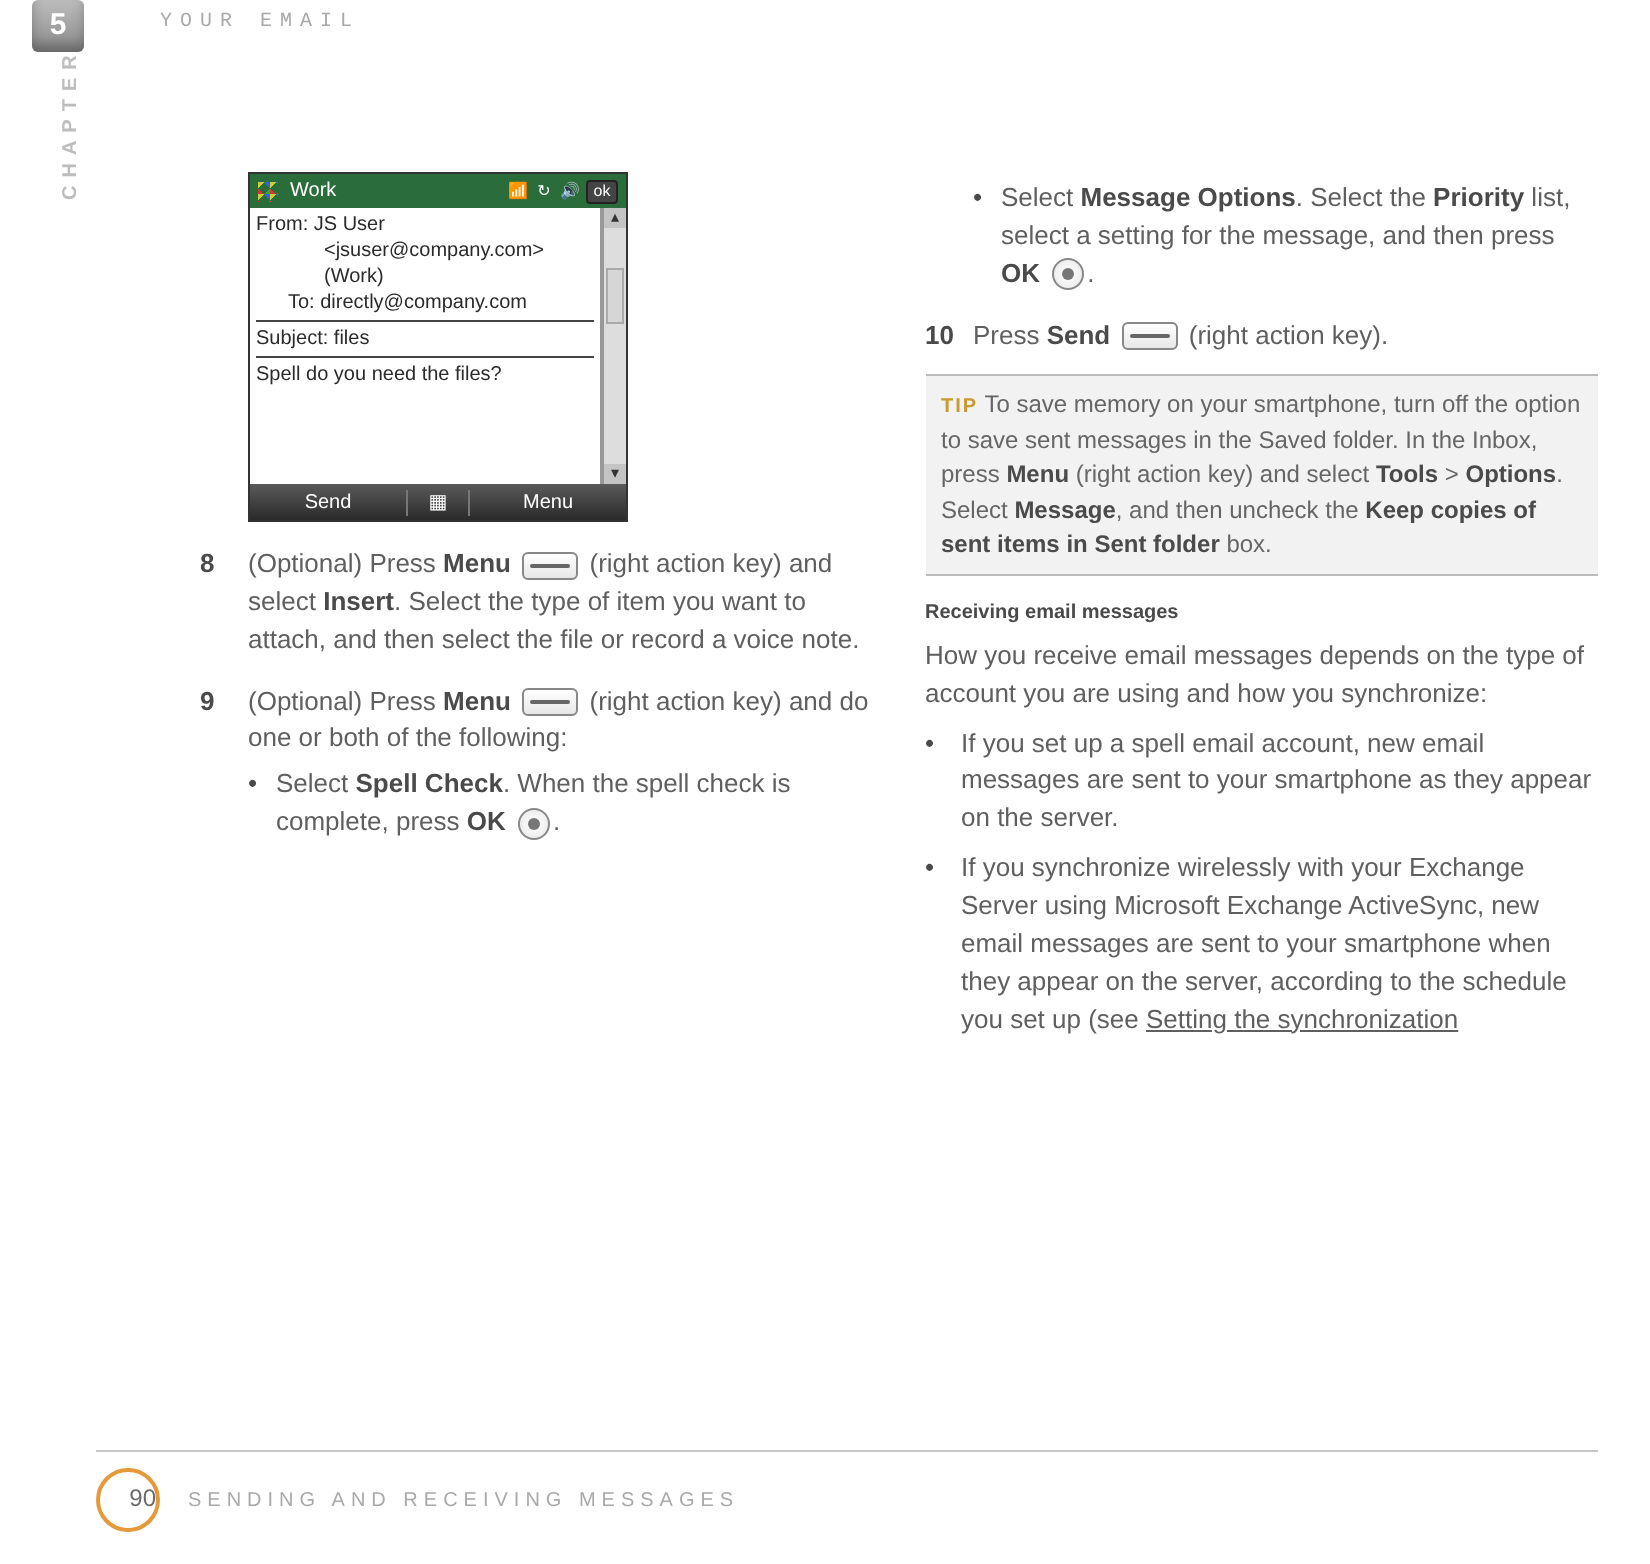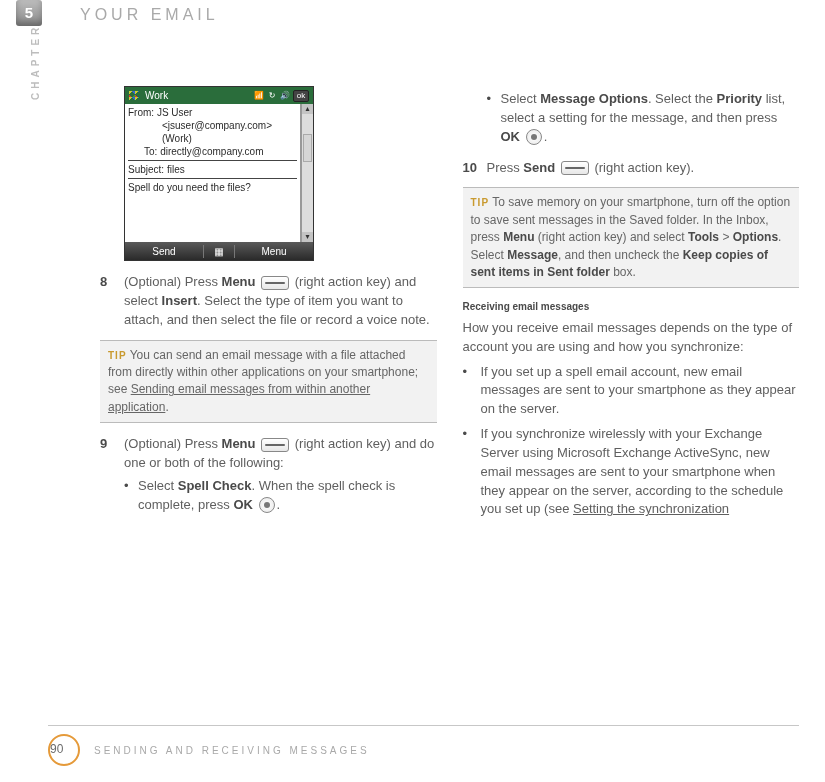--- a/index.html
+++ b/index.html
@@ -26,23 +26,24 @@
     font-size: 15px;
     font-weight: bold;
     text-align: center;
     line-height: 26px;
     box-shadow: inset 0 -4px 6px rgba(0,0,0,0.25);
   }
   .header-title {
     position: absolute;
     top: 6px;
     left: 80px;
-    font-size: 16px;
+    font-size: 10px;
     letter-spacing: 4px;
     color: #a9a9a9;
+    font-family: Liberation Mono, monospace;
   }
   .chapter-side {
     position: absolute;
     top: 100px;
     left: 30px;
     transform: rotate(-90deg);
     transform-origin: left top;
     font-size: 10px;
     letter-spacing: 4px;
     color: #bdbdbd;
@@ -250,21 +251,21 @@
     padding-top: 8px;
     display: flex;
     align-items: center;
     gap: 14px;
   }
   .page-num {
     width: 28px; height: 28px;
     border: 2px solid #e59a3a;
     border-radius: 50%;
     font-size: 12px;
-    text-align: left;
+    text-align: right;
     line-height: 26px;
     color: #6b6b6b;
   }
   .footer-title {
     font-size: 10px;
     letter-spacing: 3px;
     color: #a9a9a9;
   }
 </style>
 </head>
@@ -315,24 +316,20 @@
       </div>
     </div>
 
     <div class="step">
       <div class="step-num">8</div>
       <div>
         <span>(Optional)  Press </span><b class="k">Menu</b> <span class="btn-icon"></span><span> (right action key) and select </span><b class="k">Insert</b><span>. Select the type of item you want to attach, and then select the file or record a voice note.</span>
       </div>
     </div>
 
-    <div class="tip-box">
-      <span class="tip-label">TIP</span>
-      <span>You can send an email message with a file attached from directly within other applications on your smartphone; see </span><span class="link">Sending email messages from within another application</span><span>.</span>
-    </div>
 
     <div class="step">
       <div class="step-num">9</div>
       <div>
         <span>(Optional)  Press </span><b class="k">Menu</b> <span class="btn-icon"></span><span> (right action key) and do one or both of the following:</span>
       </div>
     </div>
     <div class="sub">
       <div class="sub-bullet">•</div>
       <div>

